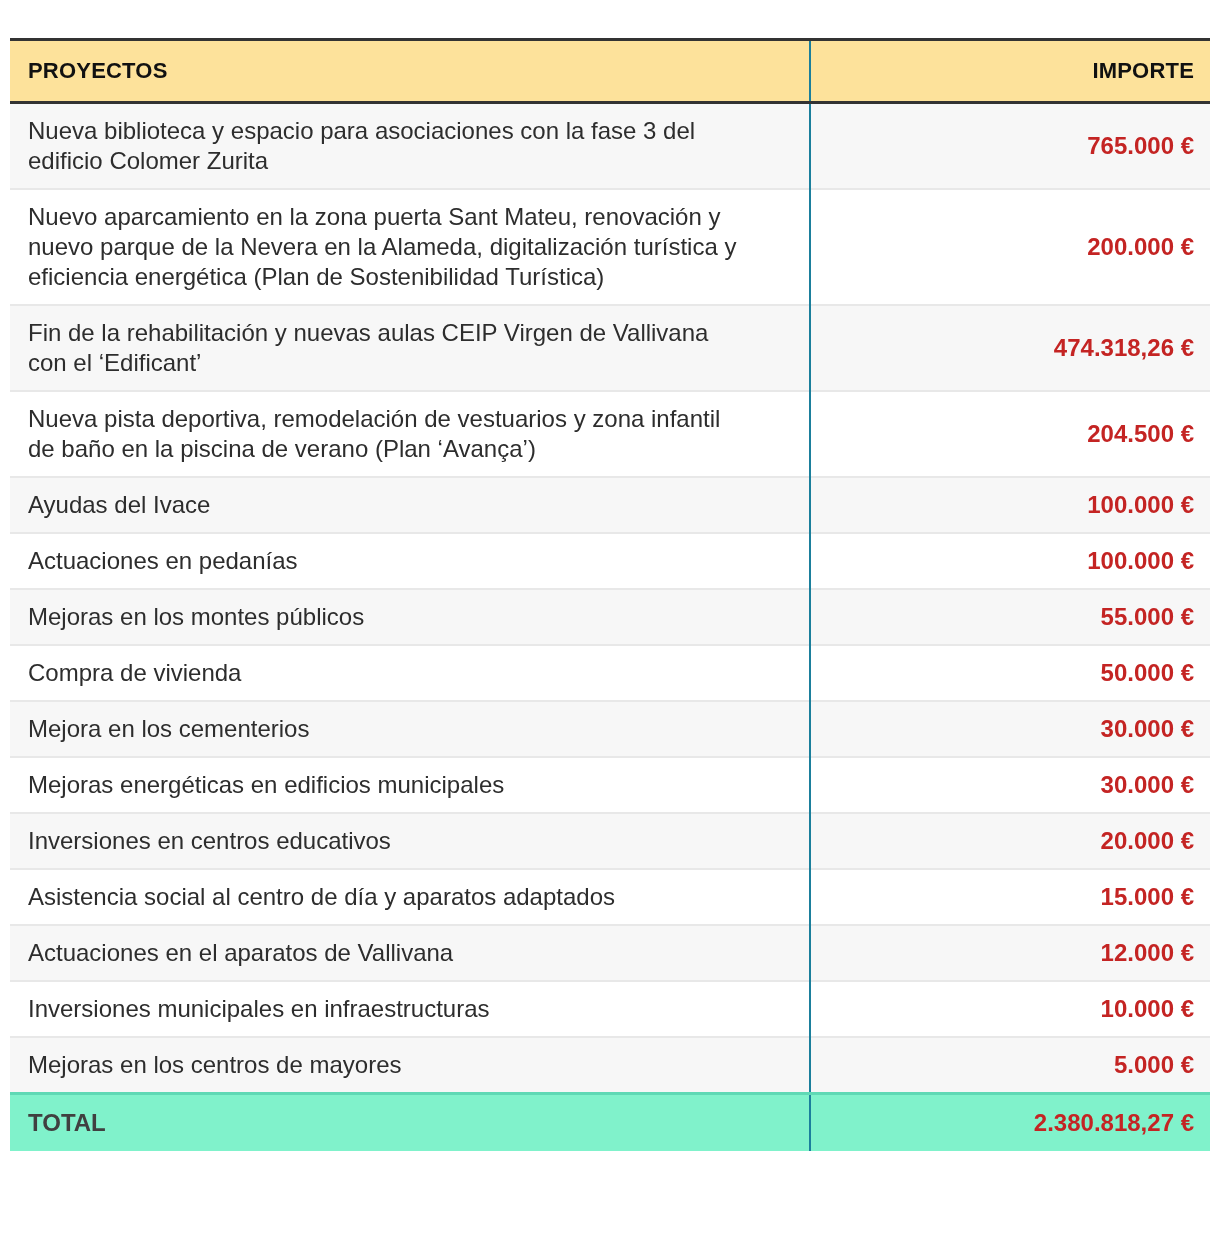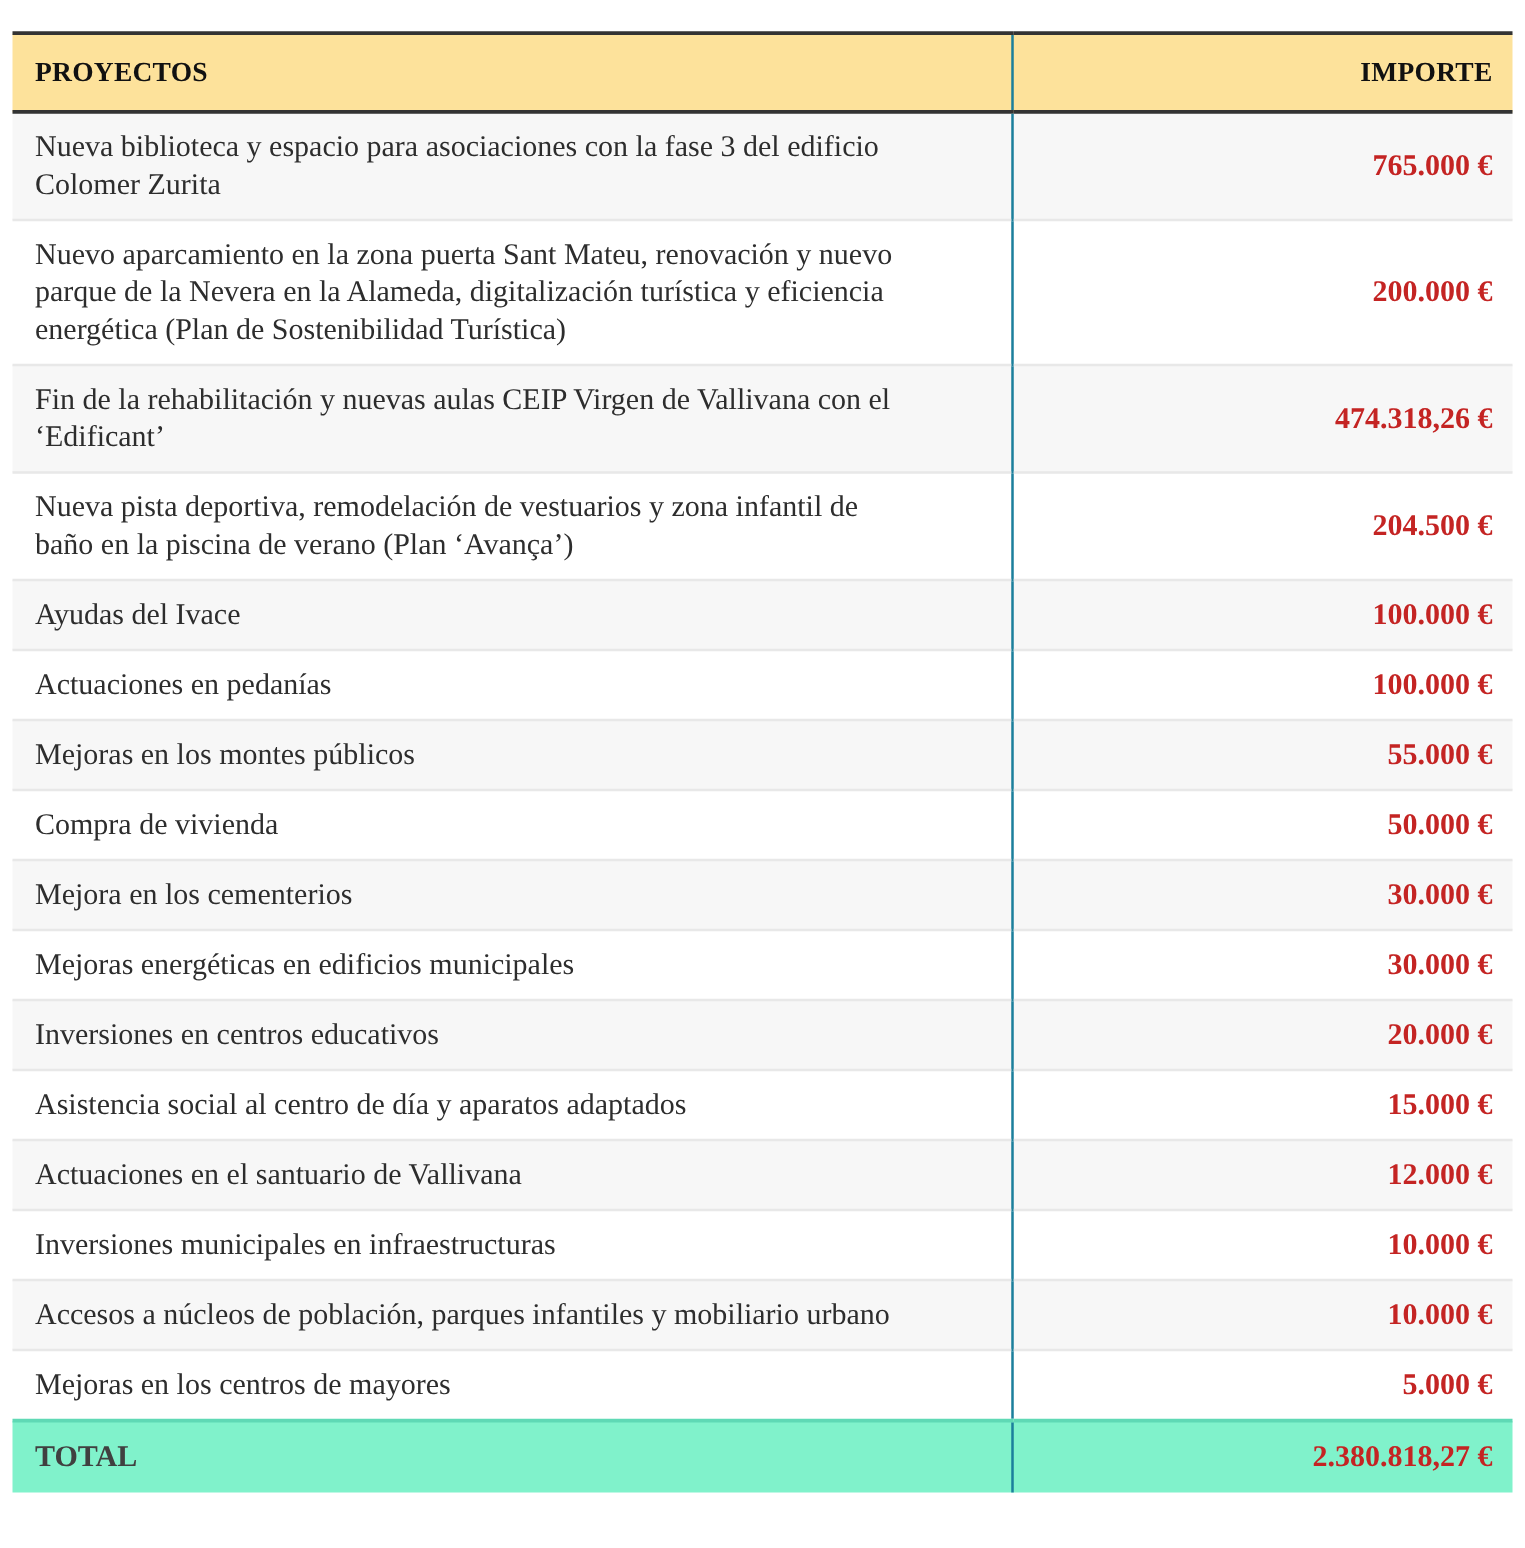--- a/index.html
+++ b/index.html
@@ -14,21 +14,21 @@
     --text-dark:#2d2d2d;
   }
   *{margin:0;padding:0;box-sizing:border-box;}
   html,body{background:#ffffff;}
   body{
     width:1220px;height:1238px;
     font-family:"Liberation Sans","DejaVu Sans",sans-serif;
     color:var(--text-dark);
   }
   .table-wrap{
-    position:absolute;left:10px;top:25px;width:1200px;font-family:Liberation Serif, serif;
+    position:absolute;left:10px;top:38px;width:1200px;
   }
   table{
     width:100%;
     border-collapse:collapse;
     table-layout:fixed;
   }
   col.col-project{width:800px;}
   col.col-amount{width:400px;}
   thead th{
     background:var(--header-bg);
@@ -156,33 +156,27 @@
           <td class="amount">20.000 €</td>
         </tr>
         <tr>
           <td class="project">
             <span class="cell-text">Asistencia social al centro de día y aparatos adaptados</span>
           </td>
           <td class="amount">15.000 €</td>
         </tr>
         <tr>
           <td class="project">
-            <span class="cell-text">Actuaciones en el santuario de Vallivana</span>
+            <span class="cell-text">Actuaciones en el aparatos de Vallivana</span>
           </td>
           <td class="amount">12.000 €</td>
         </tr>
         <tr>
           <td class="project">
             <span class="cell-text">Inversiones municipales en infraestructuras</span>
-          </td>
-          <td class="amount">10.000 €</td>
-        </tr>
-        <tr>
-          <td class="project">
-            <span class="cell-text">Accesos a núcleos de población, parques infantiles y mobiliario urbano</span>
           </td>
           <td class="amount">10.000 €</td>
         </tr>
         <tr>
           <td class="project">
             <span class="cell-text">Mejoras en los centros de mayores</span>
           </td>
           <td class="amount">5.000 €</td>
         </tr>
       </tbody>

